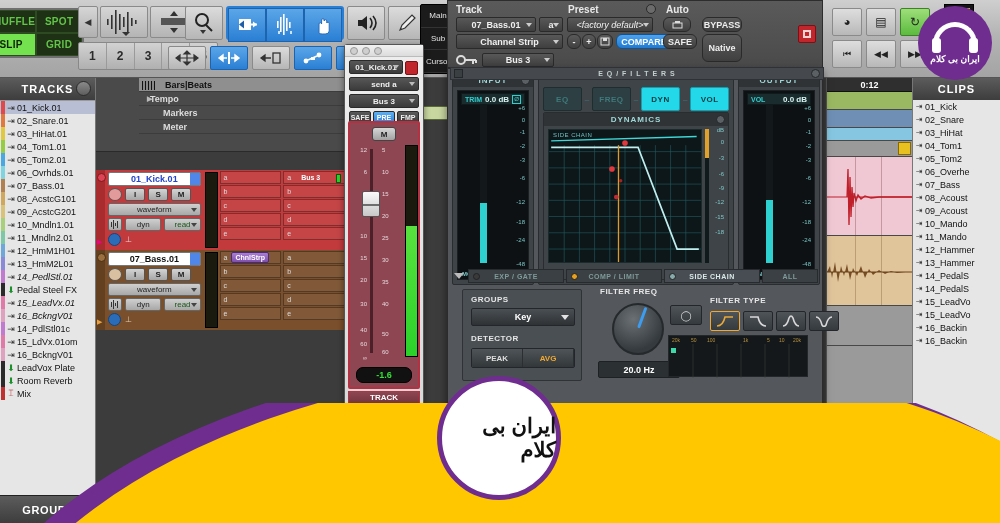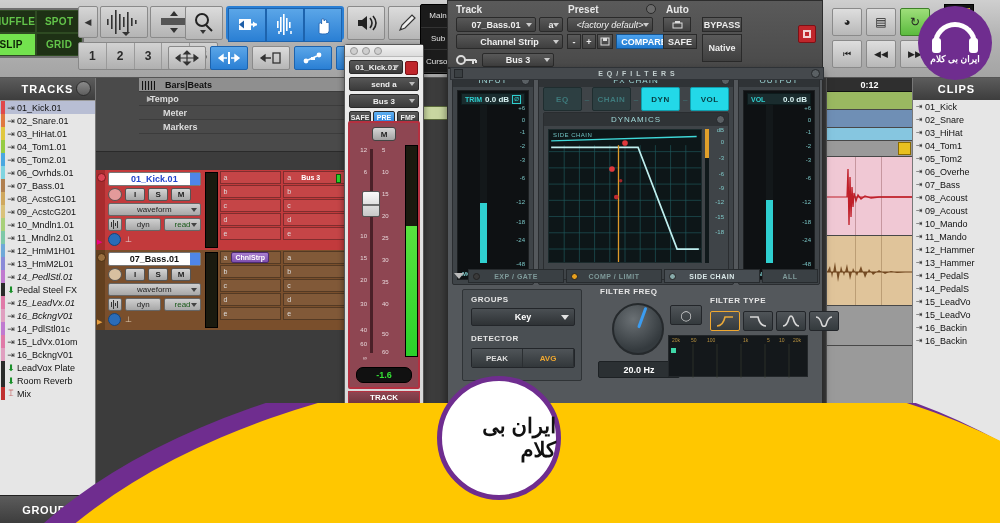--- a/index.html
+++ b/index.html
@@ -66,21 +66,21 @@
   
   .plughdr { position:absolute; left:447px; top:0; width:376px; height:68px;
     background:linear-gradient(180deg,#5a5a5a,#4a4a4a); border:1px solid #2d2d2d;}
   .ph-lbl { position:absolute; font-size:10px; color:#e8e8e8; font-weight:bold;}
   .ph-sel { position:absolute; background:linear-gradient(180deg,#585858,#3f3f3f);
     border:1px solid #2a2a2a; border-radius:2px; color:#f0f0f0; font-size:9px;
     display:flex; align-items:center; justify-content:center; font-weight:bold;}
   .ph-sel .caret{ position:absolute; right:3px; top:50%; margin-top:-2px;
     border-left:3px solid transparent;border-right:3px solid transparent;border-top:4px solid #ccc;}
   .ph-btn { position:absolute; background:linear-gradient(180deg,#5a5a5a,#404040);
-    border:1px solid #2a2a2a; border-radius:0; color:#eee; font-size:9px;
+    border:1px solid #2a2a2a; border-radius:6px; color:#eee; font-size:9px;
     display:flex; align-items:center; justify-content:center; font-weight:bold;}
   .ph-btn.blue { background:linear-gradient(180deg,#4da3ef,#1f7ad0); color:#fff; border-color:#14538f;}
   .redsq { position:absolute; right:6px; top:24px; width:18px; height:18px;
     background:#c0262b; border:1px solid #7d1015; border-radius:2px;
     display:flex; align-items:center;justify-content:center;}
   .redsq i{width:8px;height:8px;border:2px solid #f2d3d3;display:block;}
 
   
   .transport { position:absolute; left:832px; top:4px; width:110px; height:66px;}
   .tpbtn { position:absolute; width:30px; height:28px; border:1px solid #8a8a8a;
@@ -214,21 +214,21 @@
   .cs-auto { height:15px; margin-top:1px; background:linear-gradient(180deg,#cfcfcf,#a8a8a8);
     border:1px solid #666; border-radius:2px; font-size:8px; color:#1a5a1a;
     display:flex;align-items:center;justify-content:center; position:relative;}
   .cs-auto .caret{position:absolute;right:4px;border-left:3px solid transparent;border-right:3px solid transparent;border-top:4px solid #444;}
 
   
   .plugin { position:absolute; left:447px; top:68px; width:376px; height:345px;
     background:#54585c; border:1px solid #2b2b2b; box-shadow:0 3px 8px rgba(0,0,0,.5);}
   .pnl { position:absolute; background:#3f4448; border:1px solid #2a2d30; border-radius:2px;}
   .pnl-h { height:13px; background:#2f3336; color:#9fd8d8; font-size:8px;
-    font-weight:normal; letter-spacing:1px; display:flex; align-items:center;
+    font-weight:bold; letter-spacing:1px; display:flex; align-items:center;
     justify-content:center; position:relative;}
   .pnl-h .gk{position:absolute; right:3px; top:2px; width:9px;height:9px;border-radius:50%;
     background:#5a6064;border:1px solid #23262a;}
   .meterbox { position:absolute; background:#0e1113; border:1px solid #1d2022;}
   .mtr { position:absolute; width:7px; bottom:16px; top:14px; background:#13181a;}
   .mtr i{position:absolute;left:0;right:0;bottom:0;background:#2fd0d0;display:block;}
   .mlabels { position:absolute; right:3px; top:12px; bottom:16px; width:20px;}
   .mlabels span{position:absolute; right:0; font-size:6px; color:#79c5c5;}
   .monolbl { position:absolute; left:4px; bottom:2px; font-size:6px; color:#79c5c5; font-weight:bold;}
   .trimbar { position:absolute; left:3px; right:3px; top:2px; height:12px;
@@ -695,24 +695,24 @@
               <line x1="11" y1="0" x2="11" y2="9"></line>
             </g>
         </svg>
         <span style="margin-left:2px">Bars|Beats</span>
       </div>
       <div class="ruler" style="position:relative;padding-left:11px;">
         <span class="arw">▶</span>
         <span>Tempo</span>
       </div>
       <div class="ruler">
+          <span>Markers</span>
+        </div>
+      <div class="ruler">
           <span>Meter</span>
-        </div>
-      <div class="ruler">
-          <span>Markers</span>
         </div>
     </div>
 
     <div style="position:absolute;left:298px;top:28px;width:58px;height:14px;background:#c8d6a0;border:1px solid #5a6a3a;display:flex;align-items:center;padding-left:2px;gap:2px;">
       <span style="font-size:8px;color:#1a2a08;">♩</span>
       <span style="font-size:8px;color:#1a2a08;font-weight:bold;">80.</span>
     </div>
 
 
     <div class="thead" style="top:92px; background:#c23a3c; height:80px;">
@@ -1057,28 +1057,24 @@
           <span style="top:116px">-18</span>
           <span style="top:134px">-24</span>
           <span style="top:158px">-48</span>
           <span style="top:170px">-96</span>
         </div>
         <div class="monolbl">MONO</div>
       </div>
     </div>
 
     <div class="pnl" style="left:90px; top:4px; width:196px; height:212px;">
-      <div class="pnl-h">
-        <span>FX CHAIN</span>
-        <i class="gk"></i>
-      </div>
       <div class="fxbtns">
         <div class="fxb">EQ</div>
         <span class="fxlink">–</span>
-        <div class="fxb">CHAIN</div>
+        <div class="fxb">FREQ</div>
         <span class="fxlink">–</span>
         <div class="fxb on">DYN</div>
         <span class="fxlink">–</span>
         <div class="fxb on">VOL</div>
       </div>
 
       <div class="pnl" style="left:4px; right:4px; top:38px; bottom:4px;">
         <div class="pnl-h">
           <span>DYNAMICS</span>
           <i class="gk"></i>

